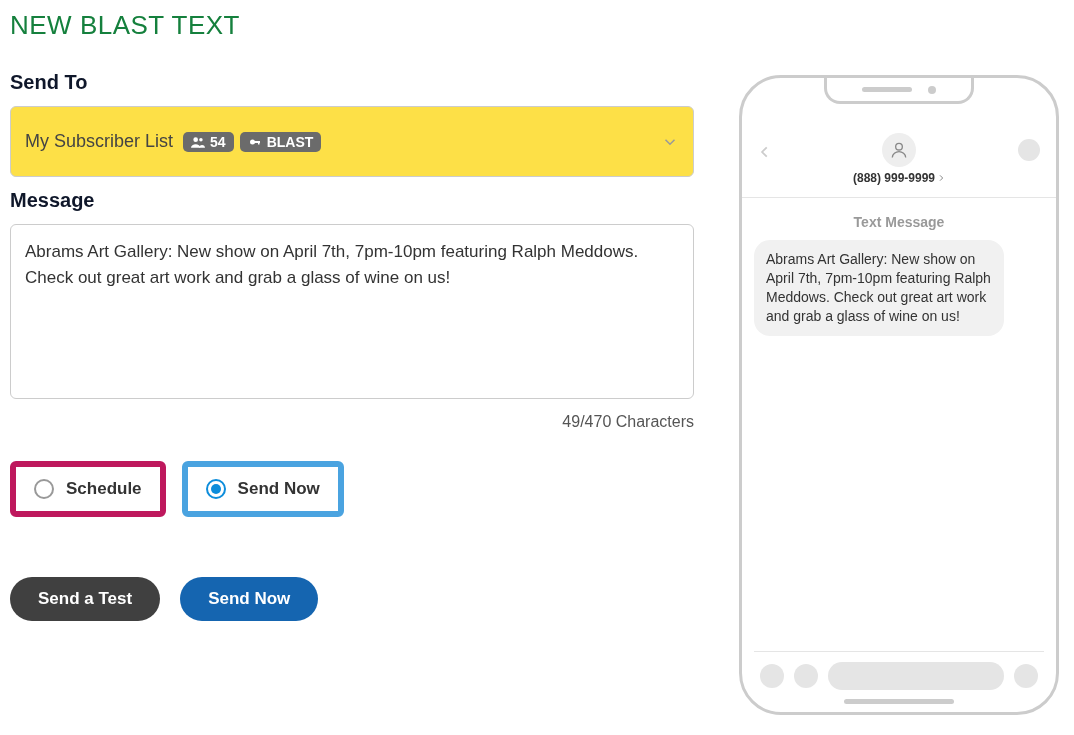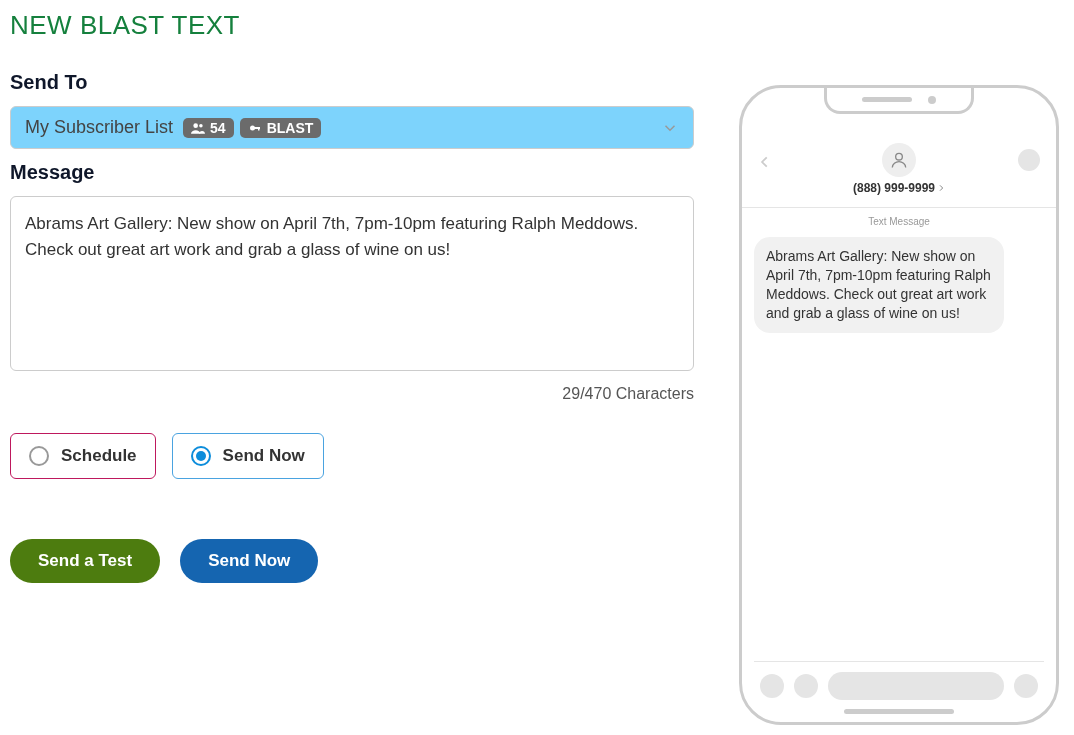--- a/index.html
+++ b/index.html
@@ -27,25 +27,25 @@
     .field-label {
       font-weight: 700;
       font-size: 20px;
       color: #0f172a;
       margin-bottom: 12px;
     }
     .dropdown {
       width: 100%;
       border: 1px solid #ccc;
       border-radius: 6px;
-      padding: 10px 14px;
+      padding: 24px 14px;
       display: flex;
       align-items: center;
       cursor: pointer;
-      background: #7dd3fc;
+      background: #fde047;
     }
     .dropdown .listname {
       font-size: 18px;
       color: #444;
       margin-right: 10px;
     }
     .badge {
       display: inline-flex;
       align-items: center;
       background: #6b6b6b;
@@ -75,21 +75,21 @@
       font-size: 16px;
       color: #555;
       margin-top: 10px;
     }
     .timing-row {
       display:flex;
       gap:16px;
       margin-top: 30px;
     }
     .timing-option {
-      border: 1px solid #be185d;
+      border: 6px solid #be185d;
       border-radius: 6px;
       padding: 12px 18px;
       display:flex;
       align-items:center;
       gap:12px;
       cursor:pointer;
       font-size: 17px;
       font-weight:600;
       color:#333;
     }
@@ -107,30 +107,30 @@
       content:""; position:absolute; top:3px; left:3px; width:10px; height:10px;
       background:#0d8ddb; border-radius:50%;
     }
     .action-row {
       display:flex; gap:20px; margin-top:60px;
     }
     .btn {
       border:none; border-radius:999px; padding:12px 28px;
       font-size:17px; font-weight:600; cursor:pointer; color:#fff;
     }
-    .btn-secondary { background:#4d7c0f; }
+    .btn-secondary { background:#404040; }
     .btn-primary { background:#1565b0; }
 
     
     .phone-wrap {
       width: 330px;
       flex:none;
       display:flex;
       justify-content:center;
-      align-items:flex-end;
+      align-items:center;
       padding-top:55px;
     }
     .phone {
       width: 320px;
       height: 640px;
       border: 3px solid #ccc;
       border-radius: 42px;
       position:relative;
       background:#fff;
       overflow:hidden;
@@ -170,21 +170,21 @@
     }
     .avatar-circle {
       width:34px; height:34px; border-radius:50%; background:#eee;
       display:flex; align-items:center; justify-content:center;
     }
     .phone-number {
       font-size:12px; font-weight:700; color:#333; margin-top:4px;
       display:flex; align-items:center; gap:2px;
     }
     .divider { height:1px; background:#e5e5e5; margin:4px -12px 0 -12px; }
-    .thread-meta { text-align:center; font-size:10px; color:#999; margin-top:8px; }
+    .thread-meta { text-align:center; font-size:14px; color:#999; margin-top:16px;font-weight:bold; }
     .bubble {
       background:#f1f1f1; border-radius:16px; padding:10px 12px;
       font-size:14px; color:#333; max-width:250px; margin-top:10px;
       line-height:1.35;
     }
     .compose-bar {
       margin-top:auto; display:flex; align-items:center; gap:10px;
       padding:10px 6px;
       border-top:1px solid #e5e5e5;
     }
@@ -228,21 +228,21 @@
     </span>
     <span class="chevron">
       <svg width="18" height="18" viewBox="0 0 24 24" fill="none" stroke="#999" stroke-width="2">
           <polyline points="6 9 12 15 18 9"></polyline>
         </svg>
     </span>
   </div>
 
   <div class="field-label" style="margin-top:12px">Message</div>
   <textarea class="msg" style="">Abrams Art Gallery: New show on April 7th, 7pm-10pm featuring Ralph Meddows. Check out great art work and grab a glass of wine on us!</textarea>
-  <div class="char-counter">29/470 Characters</div>
+  <div class="char-counter">49/470 Characters</div>
 
   <div class="timing-row">
     <div class="timing-option">
       <span class="radio"></span>
       <span>Schedule</span>
     </div>
     <div class="timing-option selected">
       <span class="radio"></span>
       <span>Send Now</span>
     </div>

